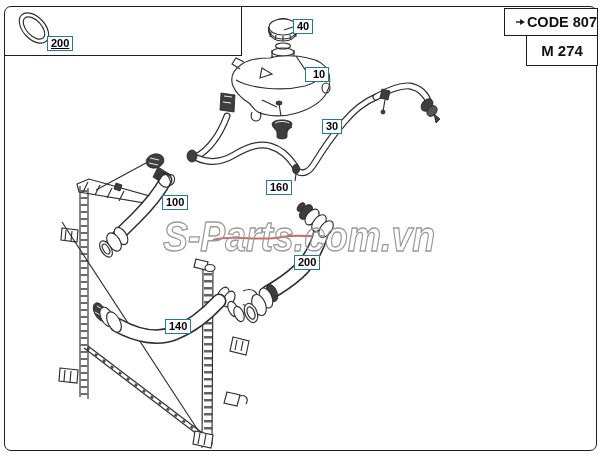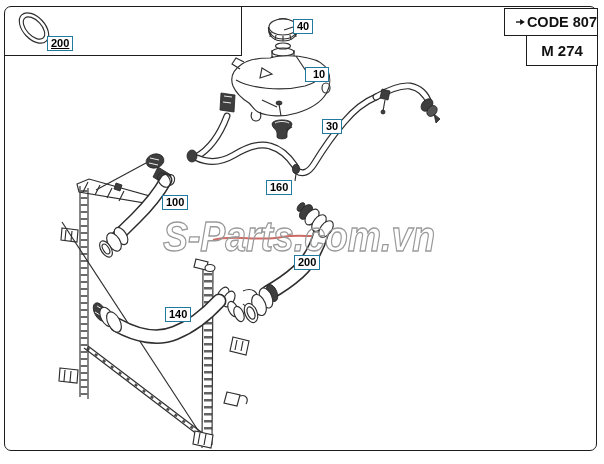--- a/index.html
+++ b/index.html
@@ -10,21 +10,21 @@
   .code-box{position:absolute;left:504px;top:8px;width:94px;height:28px;border:1.5px solid #1c1c1c;background:#fff;display:flex;align-items:center;gap:2px;padding-left:11px;box-sizing:border-box;font-size:14.5px;font-weight:700;color:#111;white-space:nowrap;}
   .model-box{position:absolute;left:526px;top:36px;width:72px;height:30px;border:1.5px solid #1c1c1c;border-top:none;background:#fff;display:flex;align-items:center;justify-content:center;box-sizing:border-box;font-size:15px;font-weight:700;color:#111;}
   .callout{position:absolute;border:1.7px solid var(--callout_border,#2179a0);background:#fff;color:#000;font-size:11px;font-weight:700;line-height:13px;padding:0 3px;z-index:30;}
   .lbl-200{left:47px;top:36px;text-decoration:underline;}
   .lbl-40{left:293px;top:19px;}
   .lbl-10{left:305px;top:67px;padding-left:7px;}
   .lbl-30{left:290px;top:119px;margin-left:32px;}
   .lbl-160{left:266px;top:180px;}
   .lbl-100{left:162px;top:195px;}
   .lbl-120{left:294px;top:255px;}
-  .lbl-140{left:165px;top:307px;}
+  .lbl-140{left:165px;top:319px;}
   svg.diagram{position:absolute;left:0;top:0;z-index:10;}
   .ln{stroke:#2e2e2e;stroke-width:1.15;fill:none;}
   .fw{fill:#ffffff;stroke:#2e2e2e;stroke-width:1.15;}
   .fd{fill:#3e3e3e;stroke:#222;stroke-width:0.8;}
   .to{fill:none;stroke:#2e2e2e;stroke-linecap:round;}
   .ti{fill:none;stroke:#ffffff;stroke-linecap:round;}
   .wm-text{font-family:"Liberation Sans",sans-serif;font-style:italic;font-weight:bold;font-size:43px;fill:none;stroke:var(--watermark,#9a9a9a);stroke-width:1.35px;}
   .wm-accent{fill:none;stroke:var(--watermark_accent,#c0453f);stroke-width:2px;opacity:.8;}
 </style>
 </head>

